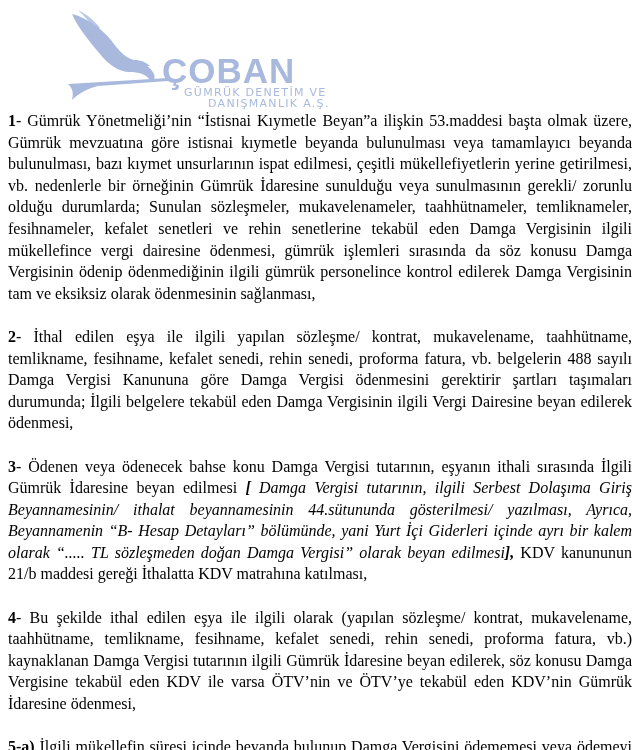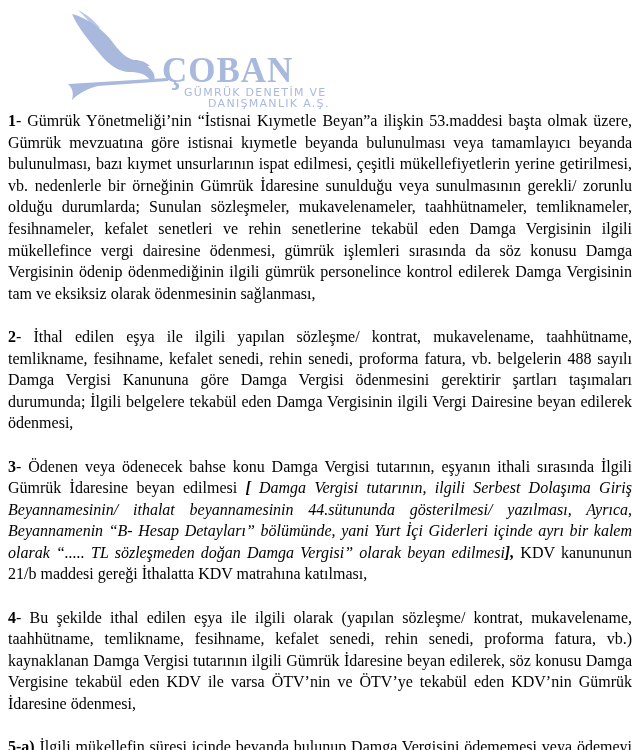--- a/index.html
+++ b/index.html
@@ -1,20 +1,20 @@
 <!DOCTYPE html>
 <html><head>
 <meta charset="utf-8">
 <style>
   html, body { margin: 0; padding: 0; background: #ffffff; }
   body { width: 640px; height: 750px; overflow: hidden; position: relative;
          font-family: "Liberation Serif", serif; color: #000; }
   .logo { position: absolute; left: 68px; top: 8px; width: 240px; height: 95px; }
   .logo svg { position: absolute; left: 0; top: 0; }
-  .brand { position: absolute; left: 94px; top: 45px; font-family: Liberation Serif, serif;
+  .brand { position: absolute; left: 94px; top: 45px; font-family: Liberation Sans, sans-serif;
            font-weight: bold; font-size: 35px; color: #a9b9de; letter-spacing: 1px; line-height: 1; }
   .sub { position: absolute; left: 116px; font-family: "DejaVu Sans", sans-serif; font-weight: normal;
          font-size: 11px; color: #a9b9de; letter-spacing: 1.3px; line-height: 1; white-space: nowrap; }
   .sub1 { top: 79px; } .sub2 { top: 90px; margin-left: 24px; }
   .doc { position: absolute; left: 8px; top: 110px; width: 624px; font-size: 16px; line-height: 21.6px; }
   .doc p { margin: 0 0 21.6px 0; text-align: justify; }
   .doc p.tight { margin-bottom: 0; }
   .doc b { font-weight: bold; }
   .doc i { font-style: italic; }
 </style>

